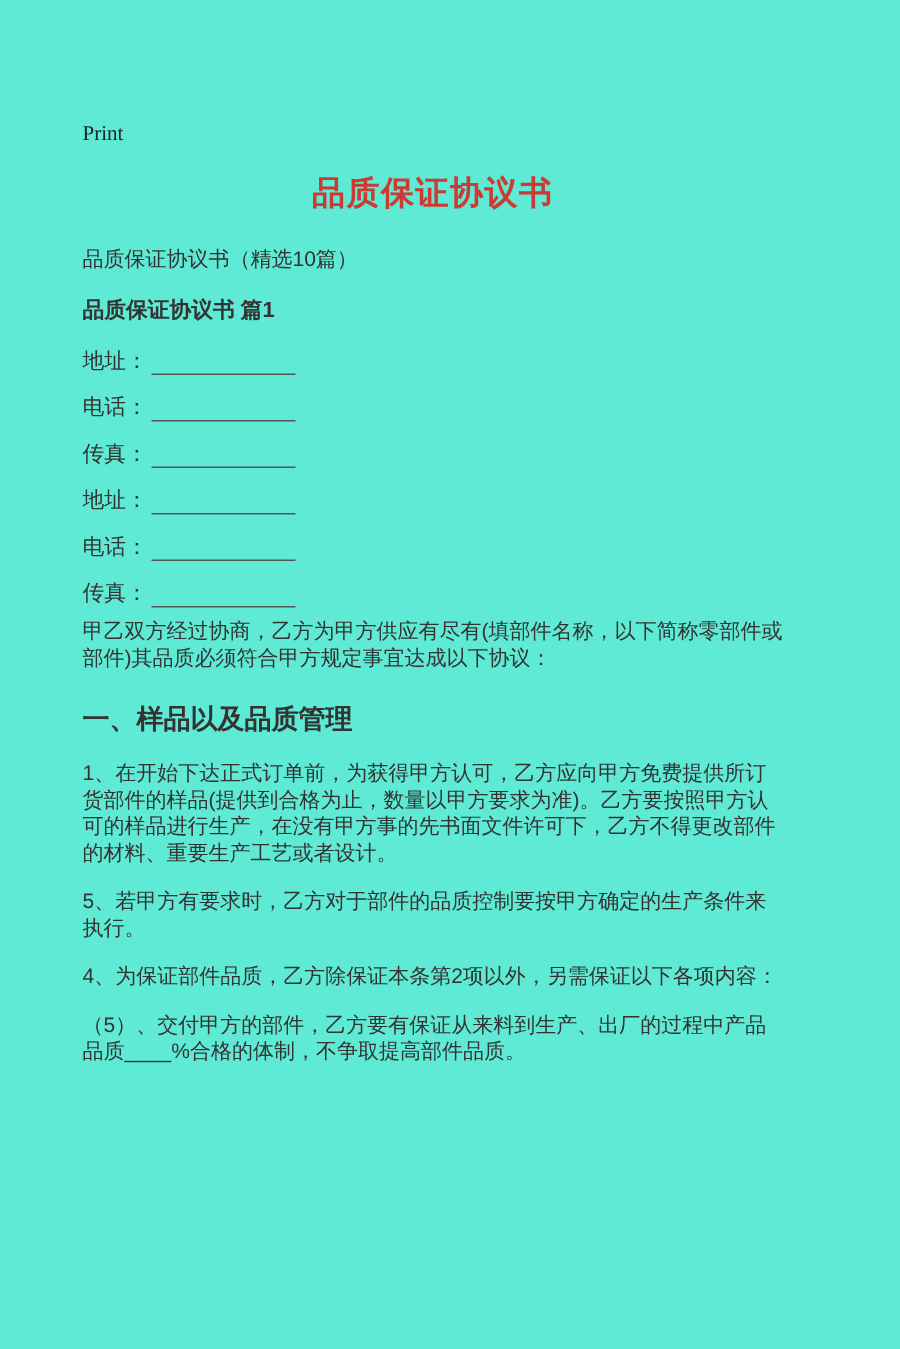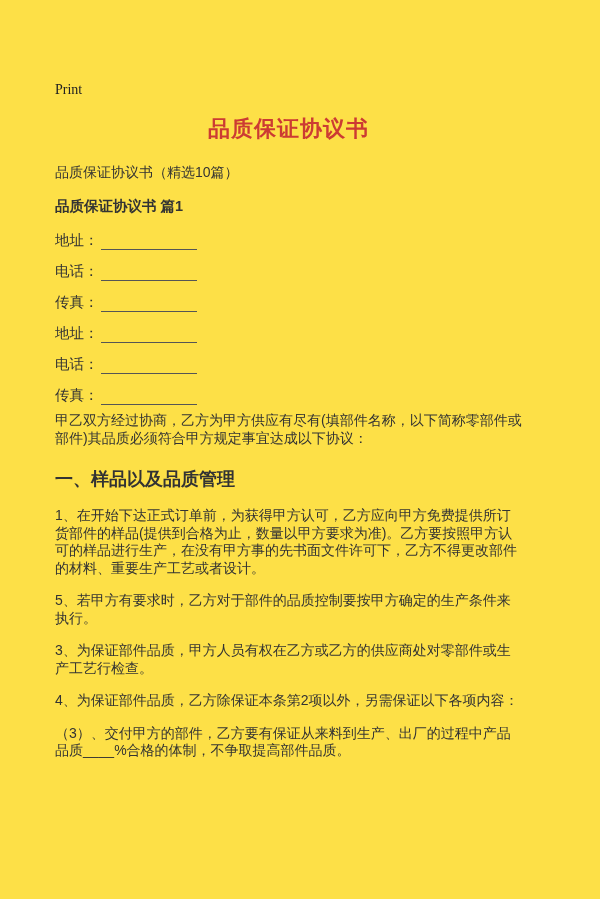--- a/index.html
+++ b/index.html
@@ -10,21 +10,21 @@
     height: 899px;
     overflow: hidden;
     font-family: "Liberation Sans", sans-serif;
     color: #333333;
   }
   .page {
     box-sizing: border-box;
     width: 600px;
     height: 899px;
     padding: 80px 78px 0 55px;
-    background: #fde047;
+    background: #5eead4;
   }
   .print-link {
     font-family: "Liberation Serif", serif;
     font-size: 14px;
     color: #222222;
     cursor: pointer;
     display: inline-block;
   }
   .doc-title {
     text-align: center;
@@ -111,17 +111,16 @@
       <span class="form-label">传真：</span><span class="blank-line"></span>
     </div>
   </div>
 
   <p class="para intro">甲乙双方经过协商，乙方为甲方供应有尽有(填部件名称，以下简称零部件或部件)其品质必须符合甲方规定事宜达成以下协议：</p>
 
   <p class="heading-sec">一、样品以及品质管理</p>
 
   <p class="para">1、在开始下达正式订单前，为获得甲方认可，乙方应向甲方免费提供所订货部件的样品(提供到合格为止，数量以甲方要求为准)。乙方要按照甲方认可的样品进行生产，在没有甲方事的先书面文件许可下，乙方不得更改部件的材料、重要生产工艺或者设计。</p>
   <p class="para">5、若甲方有要求时，乙方对于部件的品质控制要按甲方确定的生产条件来执行。</p>
-  <p class="para">3、为保证部件品质，甲方人员有权在乙方或乙方的供应商处对零部件或生产工艺行检查。</p>
   <p class="para">4、为保证部件品质，乙方除保证本条第2项以外，另需保证以下各项内容：</p>
-  <p class="para">（3）、交付甲方的部件，乙方要有保证从来料到生产、出厂的过程中产品品质____%合格的体制，不争取提高部件品质。</p>
+  <p class="para">（5）、交付甲方的部件，乙方要有保证从来料到生产、出厂的过程中产品品质____%合格的体制，不争取提高部件品质。</p>
 
 </div>
 
 </body></html>

